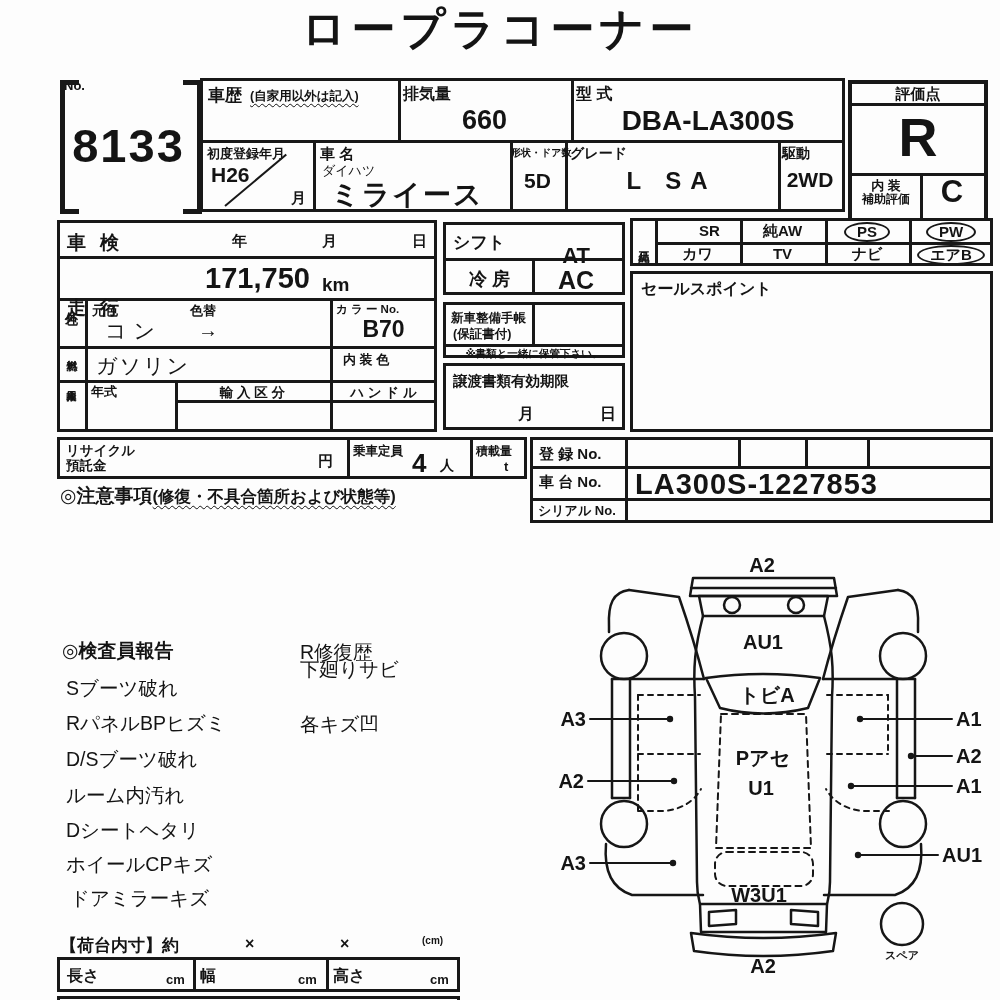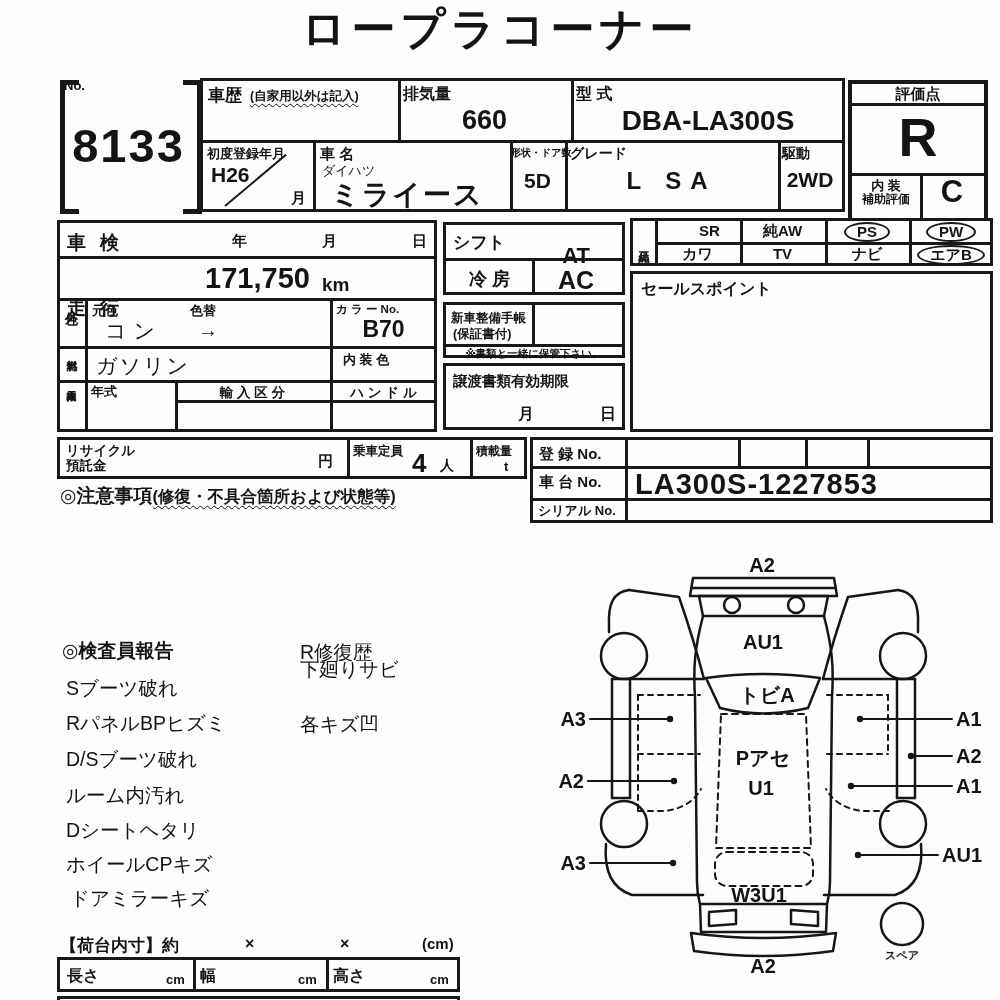--- a/index.html
+++ b/index.html
@@ -287,21 +287,21 @@
       <text x="416" y="211">A2</text>
       <text x="416" y="241">A1</text>
       <text x="402" y="310">AU1</text>
       <text x="362" y="407" text-anchor="middle" font-size="11">スペア</text>
     </g>
   </svg>
 
   <div class="abs b" style="left:60px;top:934px;font-size:17px;">【荷台内寸】約</div>
   <div class="abs b" style="left:245px;top:935px;font-size:16px;">×</div>
   <div class="abs b" style="left:340px;top:935px;font-size:16px;">×</div>
-  <div class="abs b" style="left:422px;top:935px;font-size:15px;text-align:center;">(cm)</div>
+  <div class="abs b" style="left:422px;top:935px;font-size:10px;text-align:center;">(cm)</div>
 
   <div class="box" style="left:57px;top:957px;width:403px;height:35px;">
     <div class="vl" style="left:133px;top:0;bottom:0;"></div>
     <div class="vl" style="left:266px;top:0;bottom:0;"></div>
     <div class="abs b" style="left:7px;top:6px;font-size:16px;">長さ</div>
     <div class="abs b" style="left:106px;top:12px;font-size:13px;">cm</div>
     <div class="abs b" style="left:140px;top:6px;font-size:16px;">幅</div>
     <div class="abs b" style="left:238px;top:12px;font-size:13px;">cm</div>
     <div class="abs b" style="left:273px;top:6px;font-size:16px;">高さ</div>
     <div class="abs b" style="left:370px;top:12px;font-size:13px;">cm</div>

